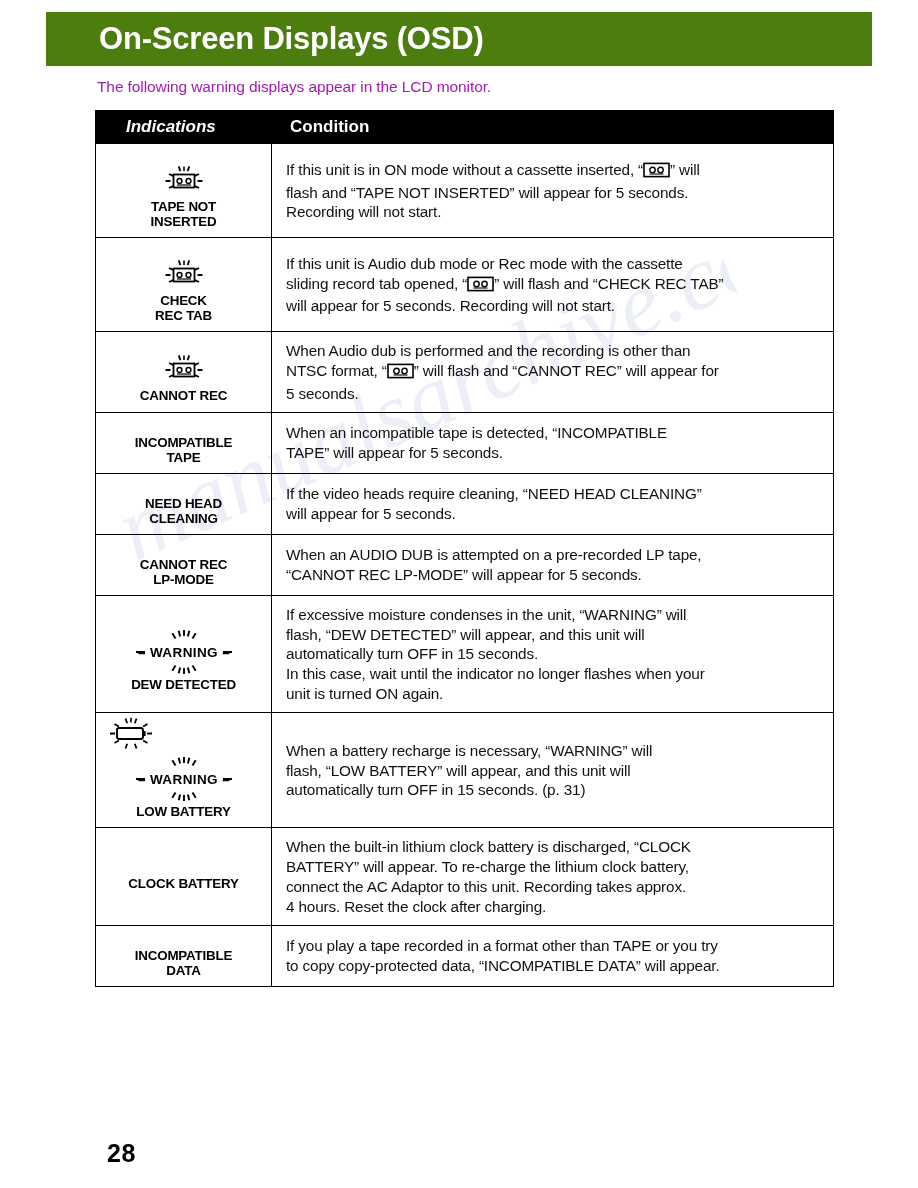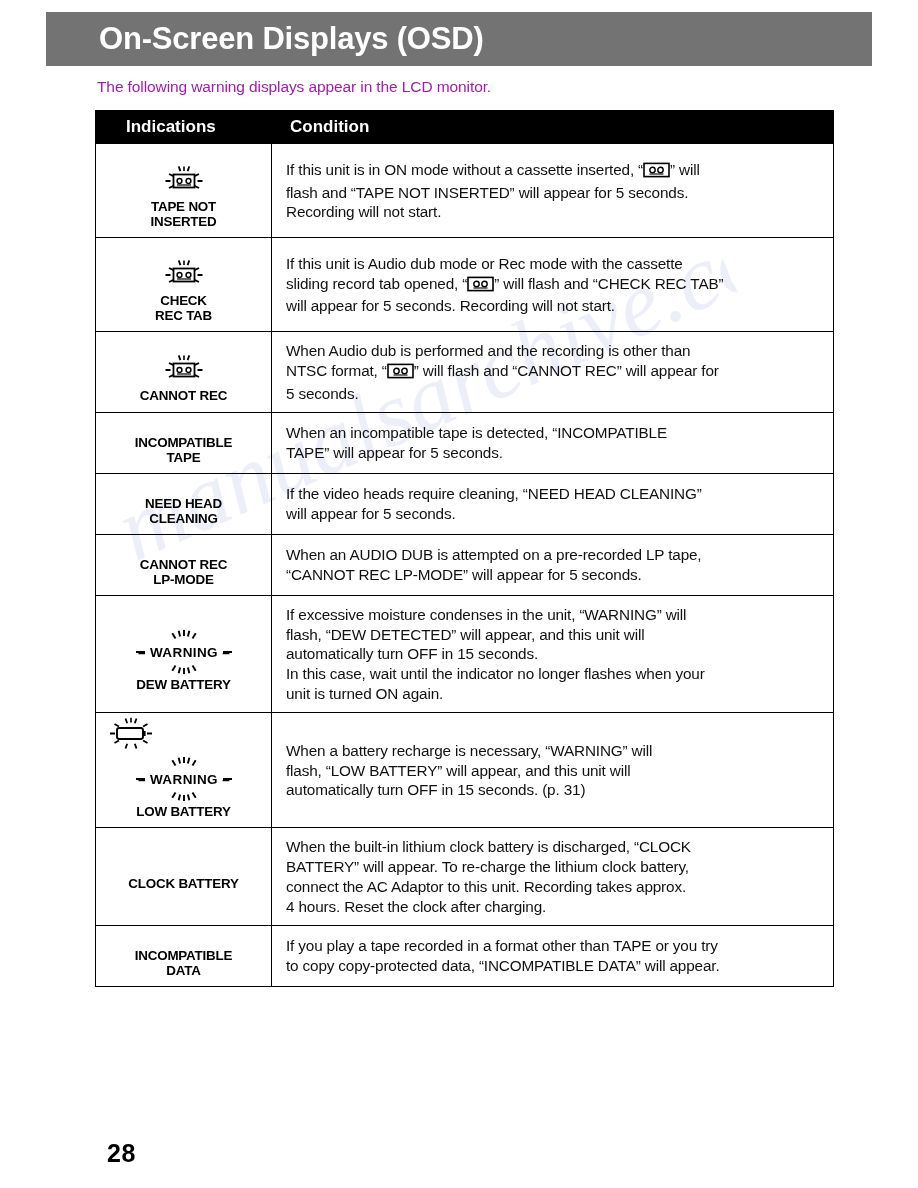--- a/index.html
+++ b/index.html
@@ -13,21 +13,21 @@
     font-family: "Liberation Sans", sans-serif;
     color: #000;
     overflow: hidden;
   }
 
   
   .title-bar {
     position: absolute;
     left: 46px; top: 12px;
     width: 826px; height: 54px;
-    background: #737373;
+    background: #4d7c0f;
     display: flex;
     align-items: center;
   }
   .title-text {
     color: #ffffff;
     font-size: 31px;
     font-weight: bold;
     letter-spacing: -0.2px;
     padding-left: 53px;
     font-family: "Liberation Sans", sans-serif;
@@ -56,21 +56,21 @@
   }
   .osd-table thead th {
     background: #000;
     color: #fff;
     border-color: #000;
     height: 33px;
     font-size: 17px;
     font-weight: bold;
     text-align: left;
   }
-  th.col-ind { width: 176px; padding-left: 30px; }
+  th.col-ind { width: 176px; padding-left: 30px; font-style: italic; }
   th.col-cond { padding-left: 18px; }
 
   td.ind-cell {
     width: 176px;
     text-align: center;
     padding: 22px 4px 8px 4px;
     position: relative;
   }
   td.cond-cell {
     padding: 9px 10px 8px 14px;
@@ -291,21 +291,21 @@
     <line x1="74.5" y1="35.6" x2="77.7" y2="40.7" stroke="#000" stroke-width="1.9" stroke-linecap="butt"></line>
               <line x1="69.9" y1="37.5" x2="71.3" y2="43.3" stroke="#000" stroke-width="1.9" stroke-linecap="butt"></line>
               <line x1="66.0" y1="38.0" x2="66.0" y2="44.0" stroke="#000" stroke-width="1.9" stroke-linecap="butt"></line>
               <line x1="62.1" y1="37.5" x2="60.7" y2="43.3" stroke="#000" stroke-width="1.9" stroke-linecap="butt"></line>
               <line x1="57.5" y1="35.6" x2="54.3" y2="40.7" stroke="#000" stroke-width="1.9" stroke-linecap="butt"></line>
     <line x1="18" y1="22" x2="27" y2="22" stroke="#000" stroke-width="2"></line>
     <line x1="105" y1="22" x2="114" y2="22" stroke="#000" stroke-width="2"></line>
     <text x="66" y="27" text-anchor="middle" font-family="Liberation Sans, sans-serif" font-size="13.5" font-weight="bold" letter-spacing="0.4" fill="#000">– WARNING –</text>
   </svg>
           </span>
-          <div class="ind-label">DEW BATTERY</div>
+          <div class="ind-label">DEW DETECTED</div>
         </td>
         <td class="cond-cell">
           <div class="cond-line"><span>If excessive moisture condenses in the unit, “WARNING” will</span></div>
           <div class="cond-line"><span>flash, “DEW DETECTED” will appear, and this unit will</span></div>
           <div class="cond-line"><span>automatically turn OFF in 15 seconds.</span></div>
           <div class="cond-line"><span>In this case, wait until the indicator no longer flashes when your</span></div>
           <div class="cond-line"><span>unit is turned ON again.</span></div>
         </td>
       </tr>
       <tr>

